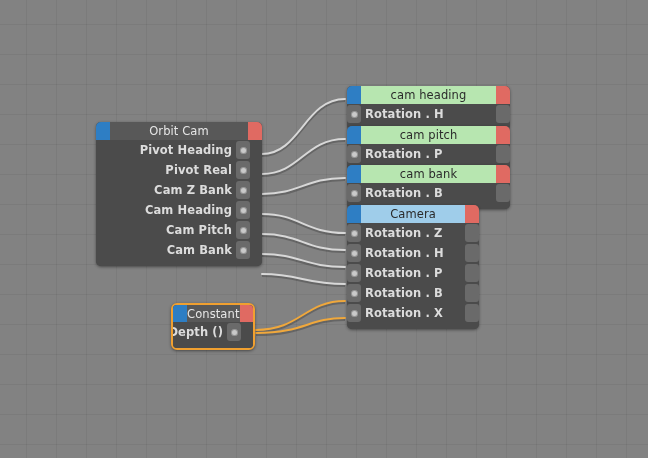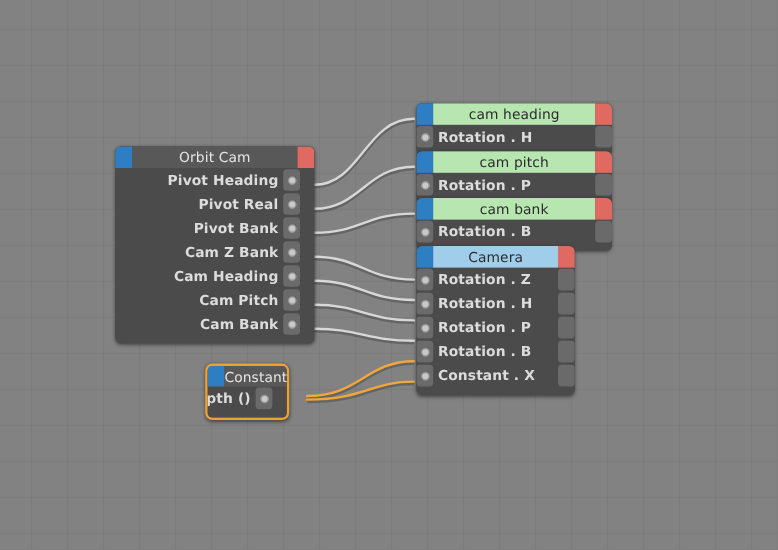--- a/index.html
+++ b/index.html
@@ -175,26 +175,20 @@
               <span class="dot"></span>
             </span>
           </div>
           <div class="port-row out">
             <span class="port-label">Pivot Real</span>
             <span class="socket">
               <span class="dot"></span>
             </span>
           </div>
           <div class="port-row out">
-            <span class="port-label">Pivot Bank</span>
-            <span class="socket">
-              <span class="dot"></span>
-            </span>
-          </div>
-          <div class="port-row out">
             <span class="port-label">Cam Z Bank</span>
             <span class="socket">
               <span class="dot"></span>
             </span>
           </div>
           <div class="port-row out">
             <span class="port-label">Cam Heading</span>
             <span class="socket">
               <span class="dot"></span>
             </span>
@@ -297,27 +291,27 @@
             <span class="socket">
               <span class="dot"></span>
             </span>
             <span class="port-label">Rotation . B</span>
             <span class="out-stub"></span>
           </div>
           <div class="port-row in">
             <span class="socket">
               <span class="dot"></span>
             </span>
-            <span class="port-label">Constant . X</span>
-            <span class="out-stub"></span>
-          </div>
-          <div class="spacer-row"></div>
-        </div>
-      </div>
-      <div class="node selected" style="left: 171px; top: 303px; width: 70px;">
+            <span class="port-label">Rotation . X</span>
+            <span class="out-stub"></span>
+          </div>
+          <div class="spacer-row"></div>
+        </div>
+      </div>
+      <div class="node selected" style="left: 171px; top: 303px; width: 84px;">
         <div class="node-title">
           <div class="tab-left"></div>
           <div class="title-text plain">Constant</div>
           <div class="tab-right"></div>
         </div>
         <div class="node-body">
           <div class="port-row out">
             <span class="port-label">Depth ()</span>
             <span class="socket">
               <span class="dot"></span>

